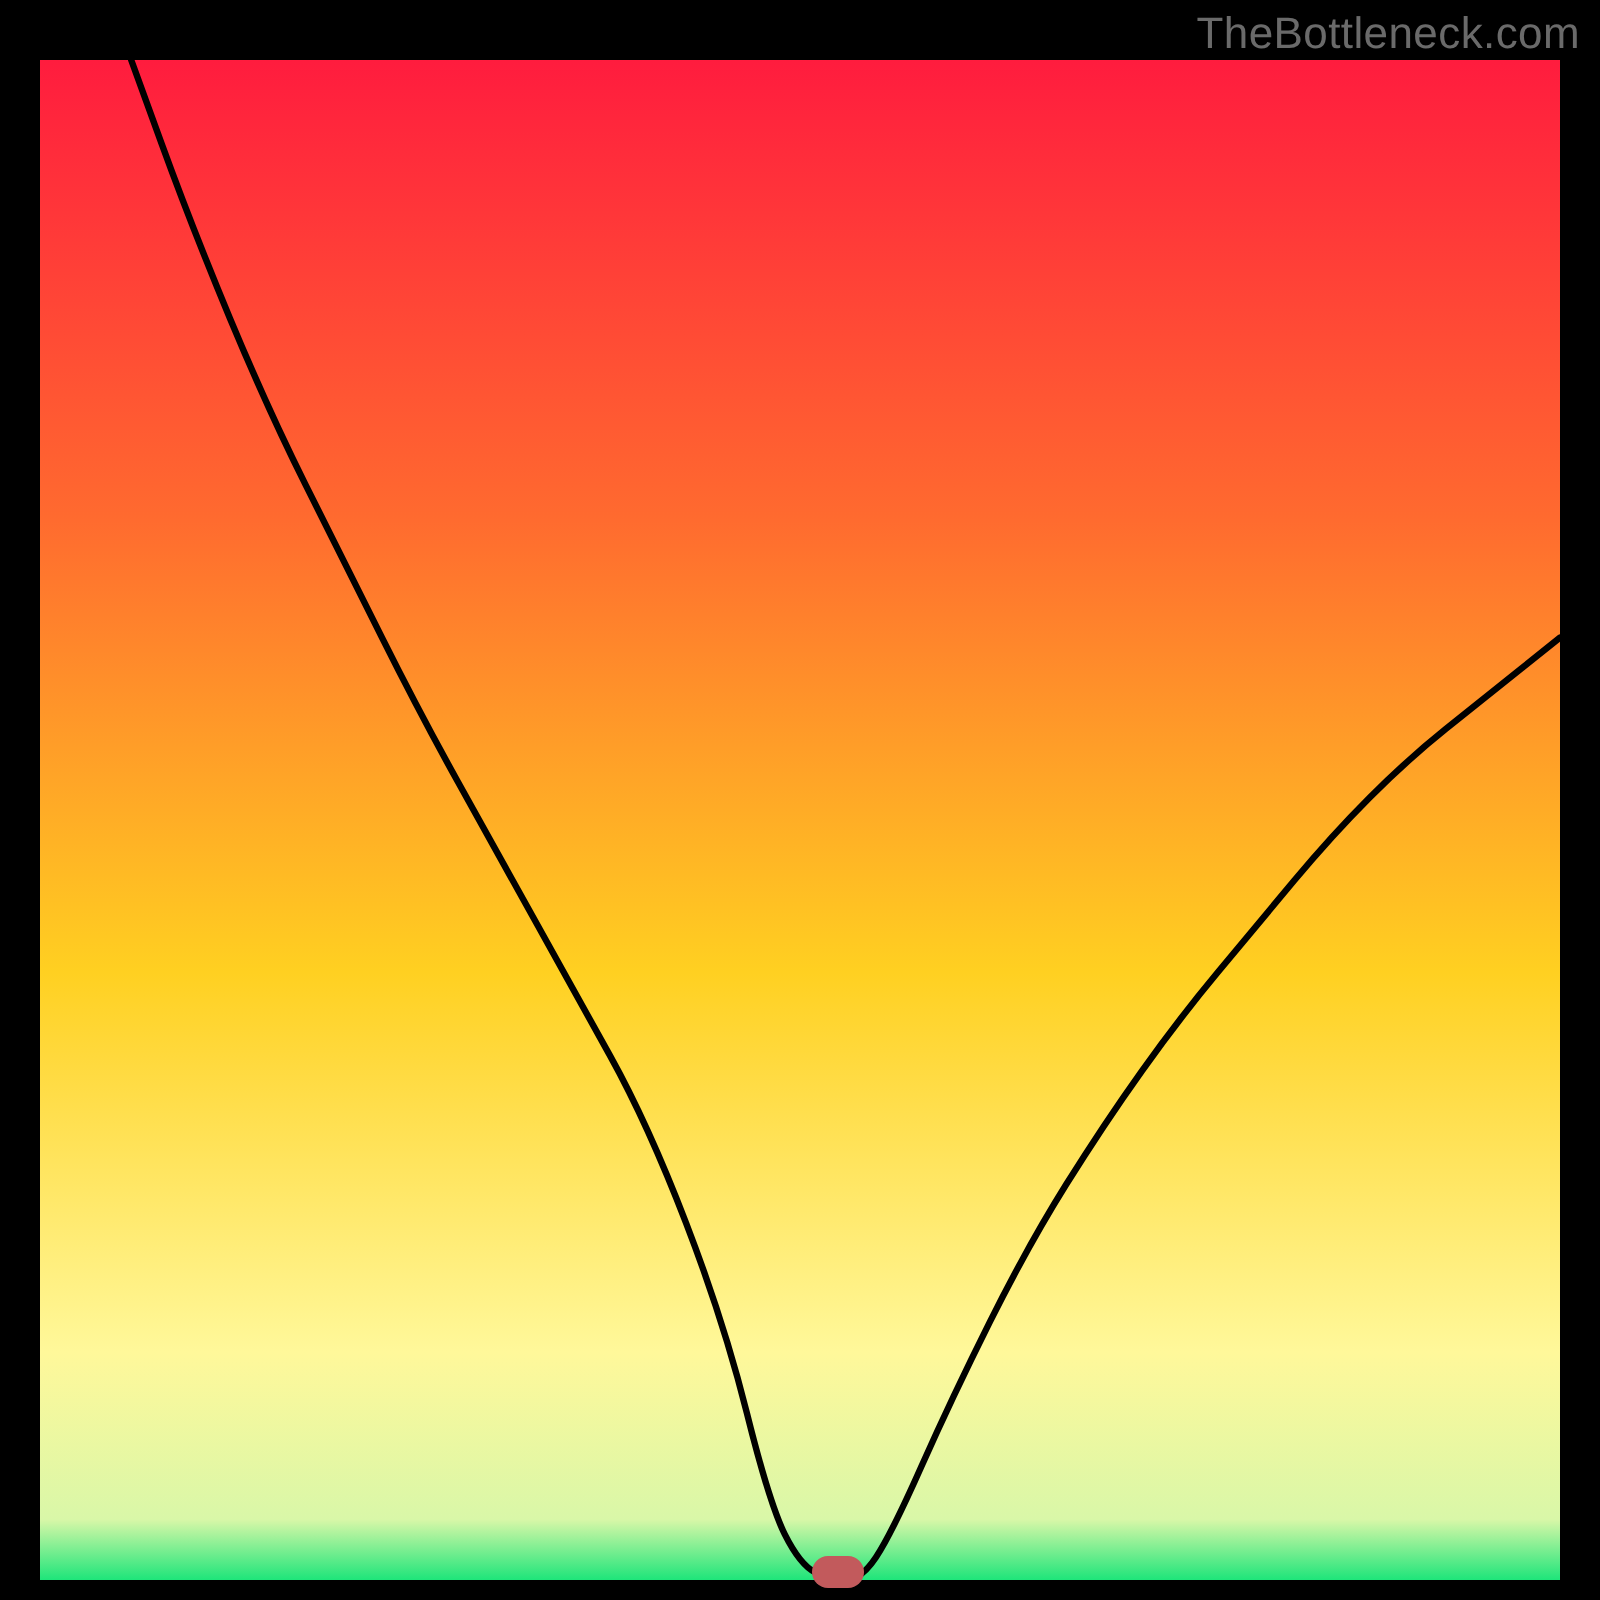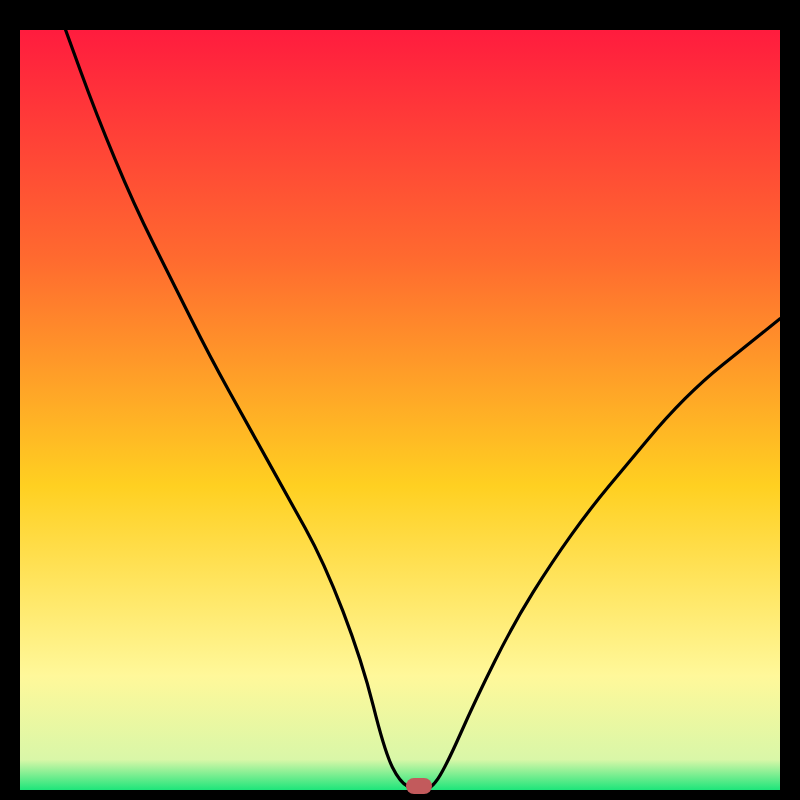--- a/index.html
+++ b/index.html
@@ -47,20 +47,21 @@
     background: #c25a5c;
     z-index: 10;
     transform: translate(-50%, -50%);
   }
 </style>
 </head>
 <body>
 
 <div class="frame">
 
+  <div class="watermark">TheBottleneck.com</div>
 
   <div class="plot-area">
     <svg class="plot-svg" viewBox="0 0 760 760" preserveAspectRatio="none">
       <defs>
         <linearGradient id="bg-grad" x1="0" y1="0" x2="0" y2="1">
           <stop id="g0" offset="0%" stop-color="#ff1c3e"></stop>
           <stop id="g1" offset="30%" stop-color="#ff6a2f"></stop>
           <stop id="g2" offset="60%" stop-color="#ffd021"></stop>
           <stop id="g3" offset="85%" stop-color="#fff89a"></stop>
           <stop id="g4" offset="96%" stop-color="#d9f7a8"></stop>

